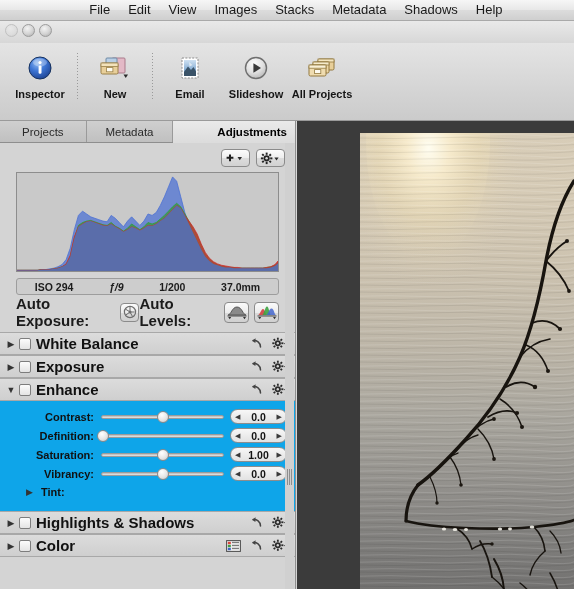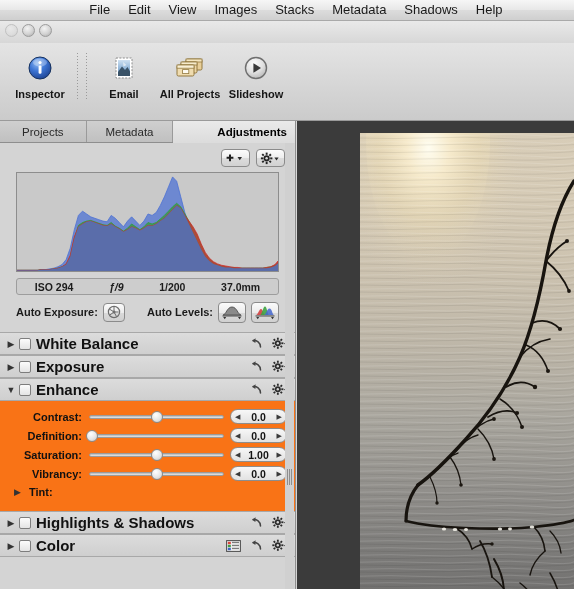--- a/index.html
+++ b/index.html
@@ -156,21 +156,21 @@
     box-sizing: border-box;
     font-weight: bold;
   }
   .exifbar .it { white-space: nowrap; }
   .exifbar .it.fn { font-style: italic; }
 
   .autorow {
     margin: 5px 8px 0 8px;
     height: 24px;
     display: flex; align-items: center;
-    font-size: 11px; color: #1b1b1b;
+    font-size: 15px; color: #1b1b1b;
     font-weight: bold;
   }
   .autorow .sp { flex: 1; }
   .sqbtn {
     width: 22px; height: 19px;
     border: 1px solid #8b8b8b; border-radius: 4px;
     background: linear-gradient(to bottom, #fbfbfb 0%, #ececec 50%, #dadada 51%, #d0d0d0 100%);
     display: flex; align-items: center; justify-content: center;
     box-sizing: border-box; margin-left: 5px;
   }
@@ -199,22 +199,22 @@
     width: 12px; height: 12px;
     border: 1px solid #7d7d7d; border-radius: 2px;
     background: linear-gradient(to bottom, #fcfcfc, #e4e4e4);
     margin: 0 5px 0 2px;
     box-sizing: border-box;
   }
   .brick .nm { font-size: 15px; font-weight: bold; color: #111; flex: 1; }
   .brick .act { margin-left: 9px; display: flex; align-items: center; }
 
   .panelbody {
-    background: #f97316;
-    padding: 6px 0 4px 0;
+    background: #0ea5e9;
+    padding: 6px 0 4px 12px;
   }
   .srow {
     display: flex; align-items: center;
     height: 19px;
     padding: 0 8px 0 0;
   }
   .srow .slbl {
     width: 82px; text-align: right; padding-right: 7px;
     font-size: 11px; color: #111; font-weight: bold;
   }
@@ -331,20 +331,33 @@
             <circle cx="14" cy="8.6" r="1.6" fill="#ffffff"></circle>
             <rect x="12.6" y="11.4" width="2.9" height="8.4" rx="1.2" fill="#ffffff"></rect>
           </svg>
         </div>
         <div class="lbl">Inspector</div>
       </div>
 
       <div class="tbsep"></div>
 
 
+      <div class="tbitem">
+        <div class="glyph">
+          <svg width="34" height="28" viewBox="0 0 34 28">
+            <rect x="14" y="4" width="13" height="15" rx="1" fill="#e3b9c6" stroke="#a97a8b" stroke-width="1"></rect>
+            <rect x="8" y="4" width="11" height="15" rx="1" fill="#b9cfe6" stroke="#6f8aa4" stroke-width="1"></rect>
+            <rect x="3" y="9" width="17" height="11" rx="1.5" fill="#e8cf9a" stroke="#9a8049" stroke-width="1"></rect>
+            <rect x="3" y="9" width="17" height="3.4" fill="#f3e3bc" stroke="#9a8049" stroke-width="0.8"></rect>
+            <rect x="8.4" y="13.6" width="6.5" height="4.2" fill="#fdfaf0" stroke="#9a8049" stroke-width="0.8"></rect>
+            <path d="M25.5 20.5 L30 20.5 L27.75 24 Z" fill="#2a2a2a"></path>
+          </svg>
+        </div>
+        <div class="lbl">New</div>
+      </div>
 
       <div class="tbsep"></div>
 
       <div class="tbitem">
         <div class="glyph">
           <svg width="28" height="28" viewBox="0 0 28 28">
             <defs>
               <linearGradient id="gsky" x1="0" y1="0" x2="0" y2="1">
                 <stop offset="0%" stop-color="#cfe1f2"></stop>
                 <stop offset="55%" stop-color="#8fb4d8"></stop>
@@ -355,48 +368,48 @@
             <rect x="8" y="6" width="12" height="16" fill="url(#gsky)"></rect>
             <path d="M8 18 L12 12.5 L15 16 L17.5 13 L20 17.5 L20 22 L8 22 Z" fill="#3a5368"></path>
             <path d="M13 8 L16.5 11 L13.5 12.5 Z" fill="#dfe9f2"></path>
           </svg>
         </div>
         <div class="lbl">Email</div>
       </div>
 
       <div class="tbitem">
         <div class="glyph">
-          <svg width="34" height="28" viewBox="0 0 34 28">
-            <rect x="13" y="5" width="16" height="11" rx="1.5" fill="#e8cf9a" stroke="#93793f" stroke-width="1"></rect>
-            <rect x="13" y="5" width="16" height="3" fill="#f4e6c0" stroke="#93793f" stroke-width="0.8"></rect>
-            <rect x="8" y="8" width="16" height="11" rx="1.5" fill="#ecd6a5" stroke="#93793f" stroke-width="1"></rect>
-            <rect x="8" y="8" width="16" height="3" fill="#f6ebcb" stroke="#93793f" stroke-width="0.8"></rect>
-            <rect x="4" y="11" width="17" height="11" rx="1.5" fill="#efdcb0" stroke="#93793f" stroke-width="1"></rect>
-            <rect x="4" y="11" width="17" height="3.2" fill="#f9f0d6" stroke="#93793f" stroke-width="0.8"></rect>
-            <rect x="9.6" y="15.6" width="6.2" height="4" fill="#fdfaf0" stroke="#93793f" stroke-width="0.8"></rect>
-          </svg>
-        </div>
-        <div class="lbl">All Projects</div>
-      </div>
-
-      <div class="tbitem">
-        <div class="glyph">
           <svg width="28" height="28" viewBox="0 0 28 28">
             <defs>
               <radialGradient id="ggray" cx="40%" cy="28%" r="80%">
                 <stop offset="0%" stop-color="#fbfbfb"></stop>
                 <stop offset="55%" stop-color="#e0e0e0"></stop>
                 <stop offset="100%" stop-color="#b2b2b2"></stop>
               </radialGradient>
             </defs>
             <circle cx="14" cy="14" r="10.5" fill="url(#ggray)" stroke="#6f6f6f" stroke-width="1.4"></circle>
             <path d="M11.4 9.2 L19 14 L11.4 18.8 Z" fill="#3a3a3a"></path>
           </svg>
         </div>
         <div class="lbl">Slideshow</div>
+      </div>
+
+      <div class="tbitem">
+        <div class="glyph">
+          <svg width="34" height="28" viewBox="0 0 34 28">
+            <rect x="13" y="5" width="16" height="11" rx="1.5" fill="#e8cf9a" stroke="#93793f" stroke-width="1"></rect>
+            <rect x="13" y="5" width="16" height="3" fill="#f4e6c0" stroke="#93793f" stroke-width="0.8"></rect>
+            <rect x="8" y="8" width="16" height="11" rx="1.5" fill="#ecd6a5" stroke="#93793f" stroke-width="1"></rect>
+            <rect x="8" y="8" width="16" height="3" fill="#f6ebcb" stroke="#93793f" stroke-width="0.8"></rect>
+            <rect x="4" y="11" width="17" height="11" rx="1.5" fill="#efdcb0" stroke="#93793f" stroke-width="1"></rect>
+            <rect x="4" y="11" width="17" height="3.2" fill="#f9f0d6" stroke="#93793f" stroke-width="0.8"></rect>
+            <rect x="9.6" y="15.6" width="6.2" height="4" fill="#fdfaf0" stroke="#93793f" stroke-width="0.8"></rect>
+          </svg>
+        </div>
+        <div class="lbl">All Projects</div>
       </div>
     </div>
 
     <div class="inspector">
 
       <div class="tabbar">
         <div class="tab">Projects</div>
         <div class="tab">Metadata</div>
         <div class="tab sel">Adjustments</div>
       </div>

